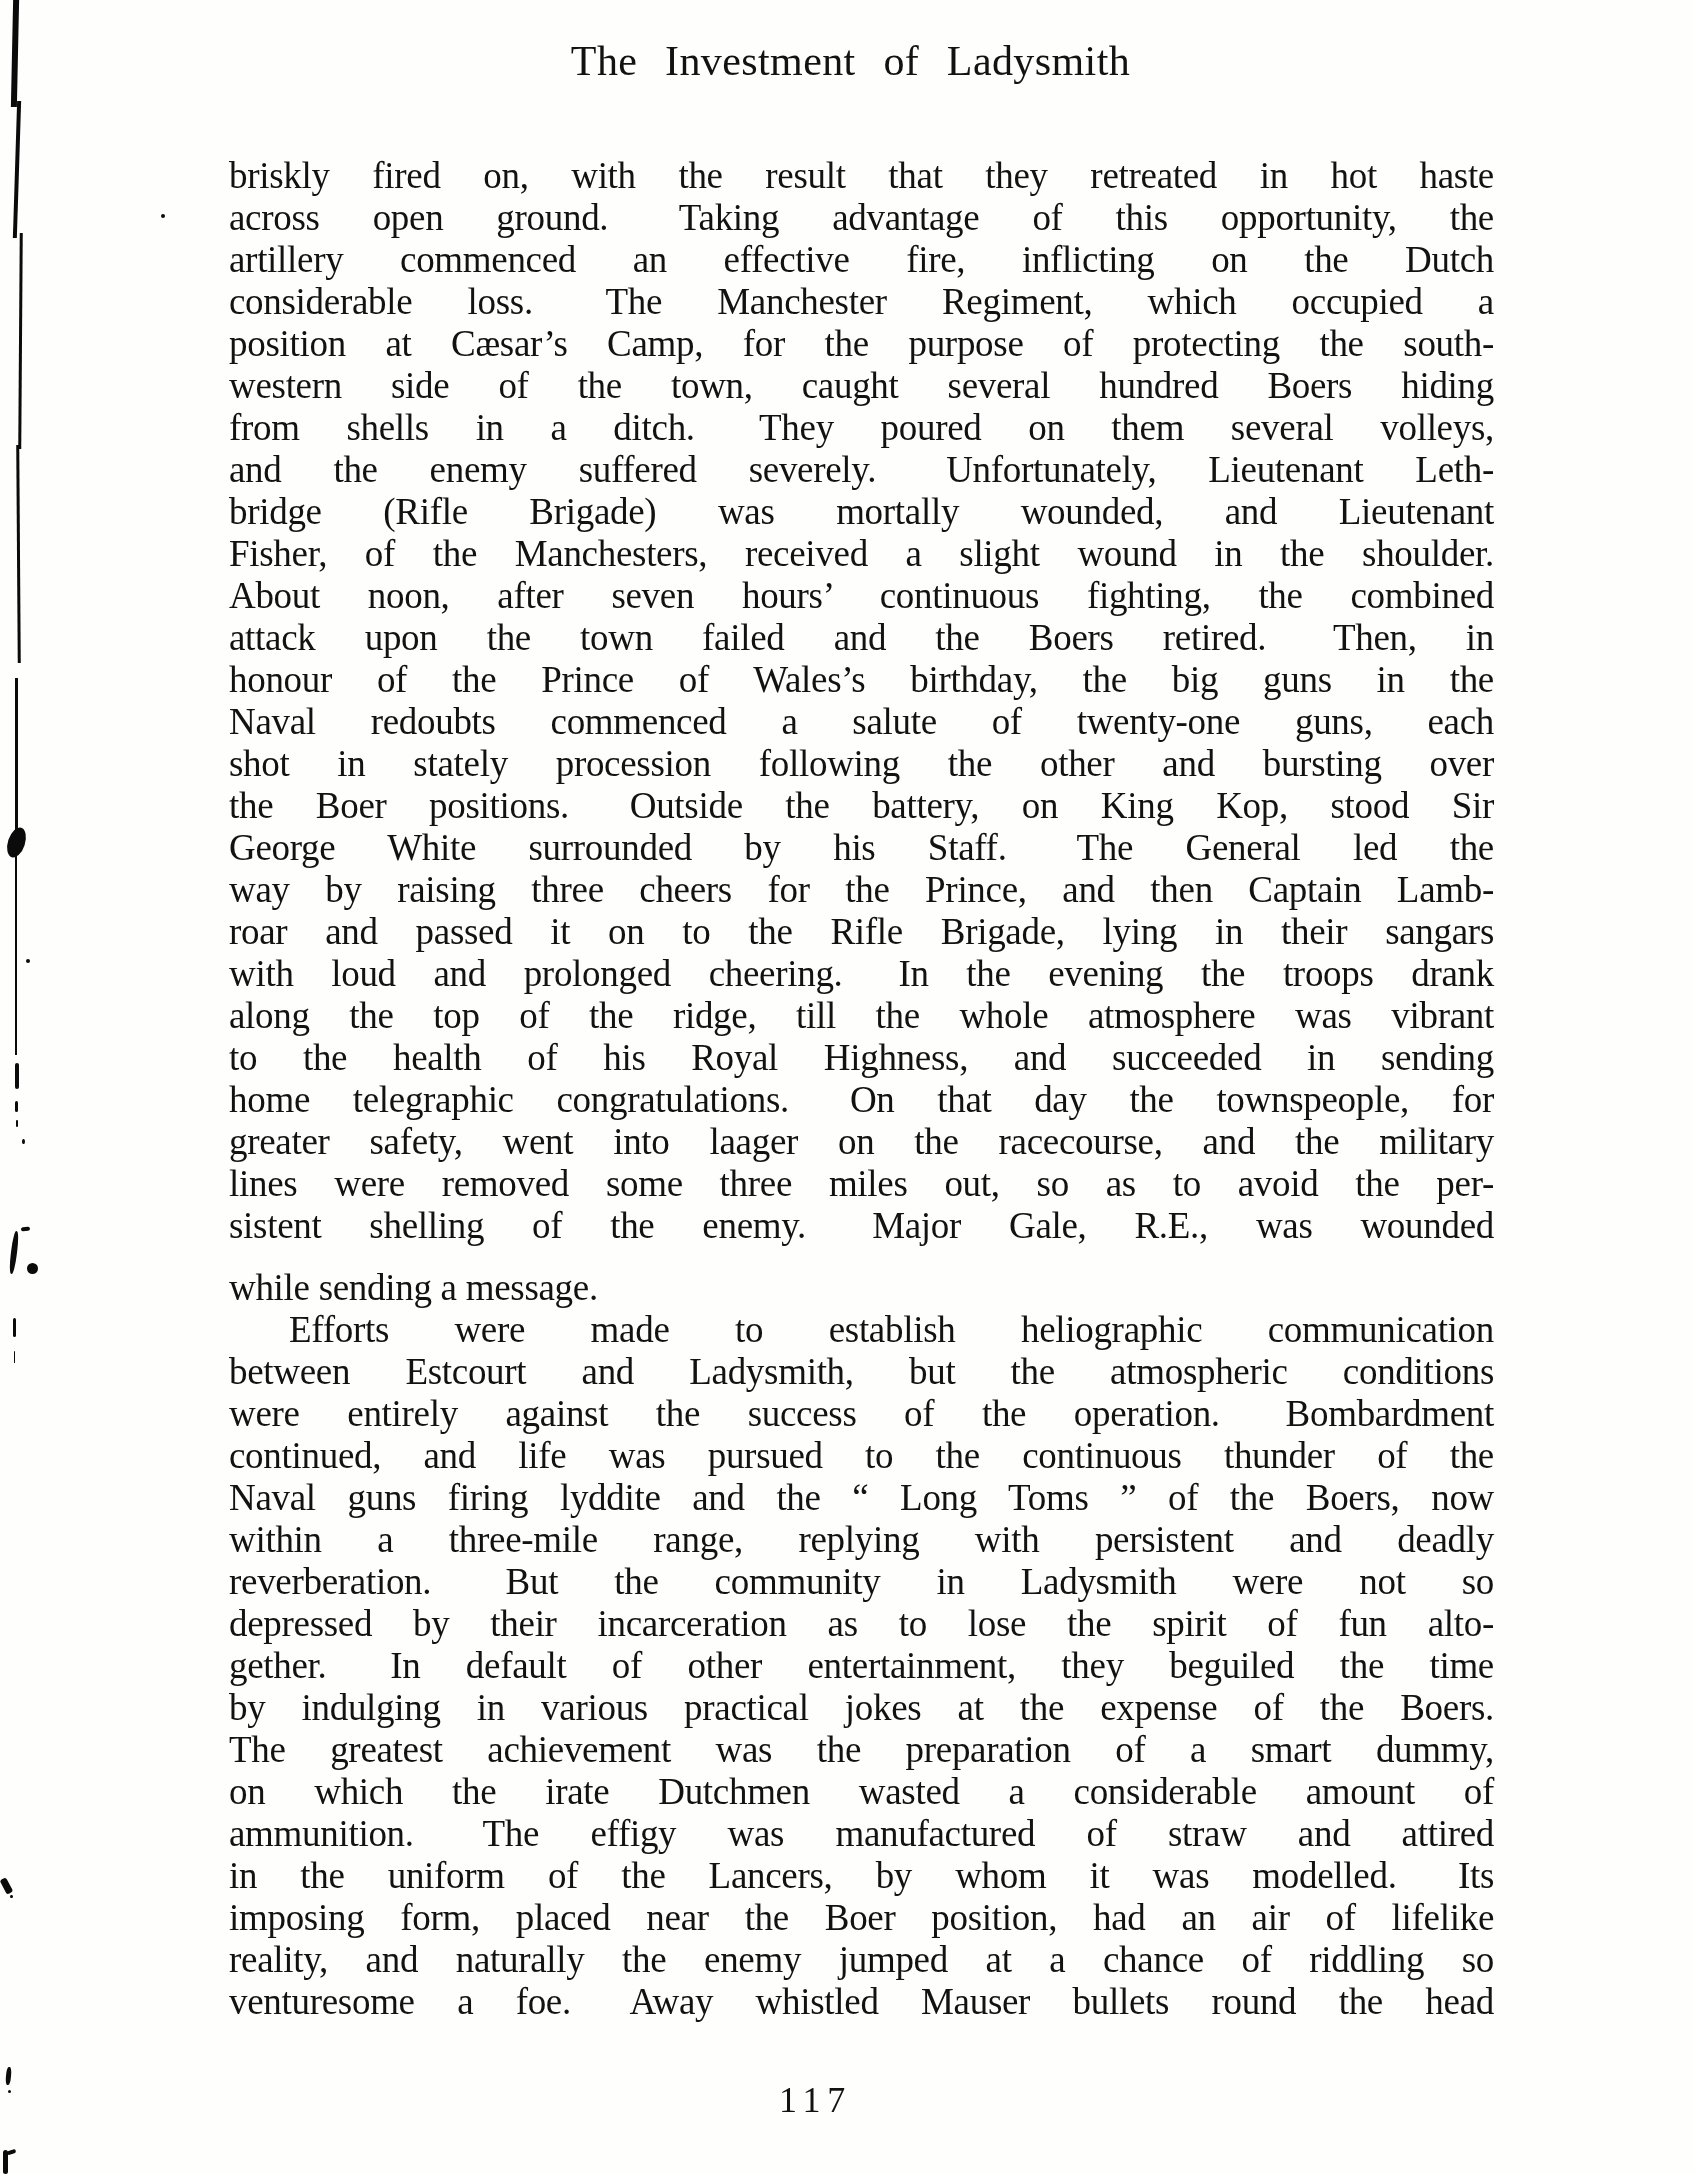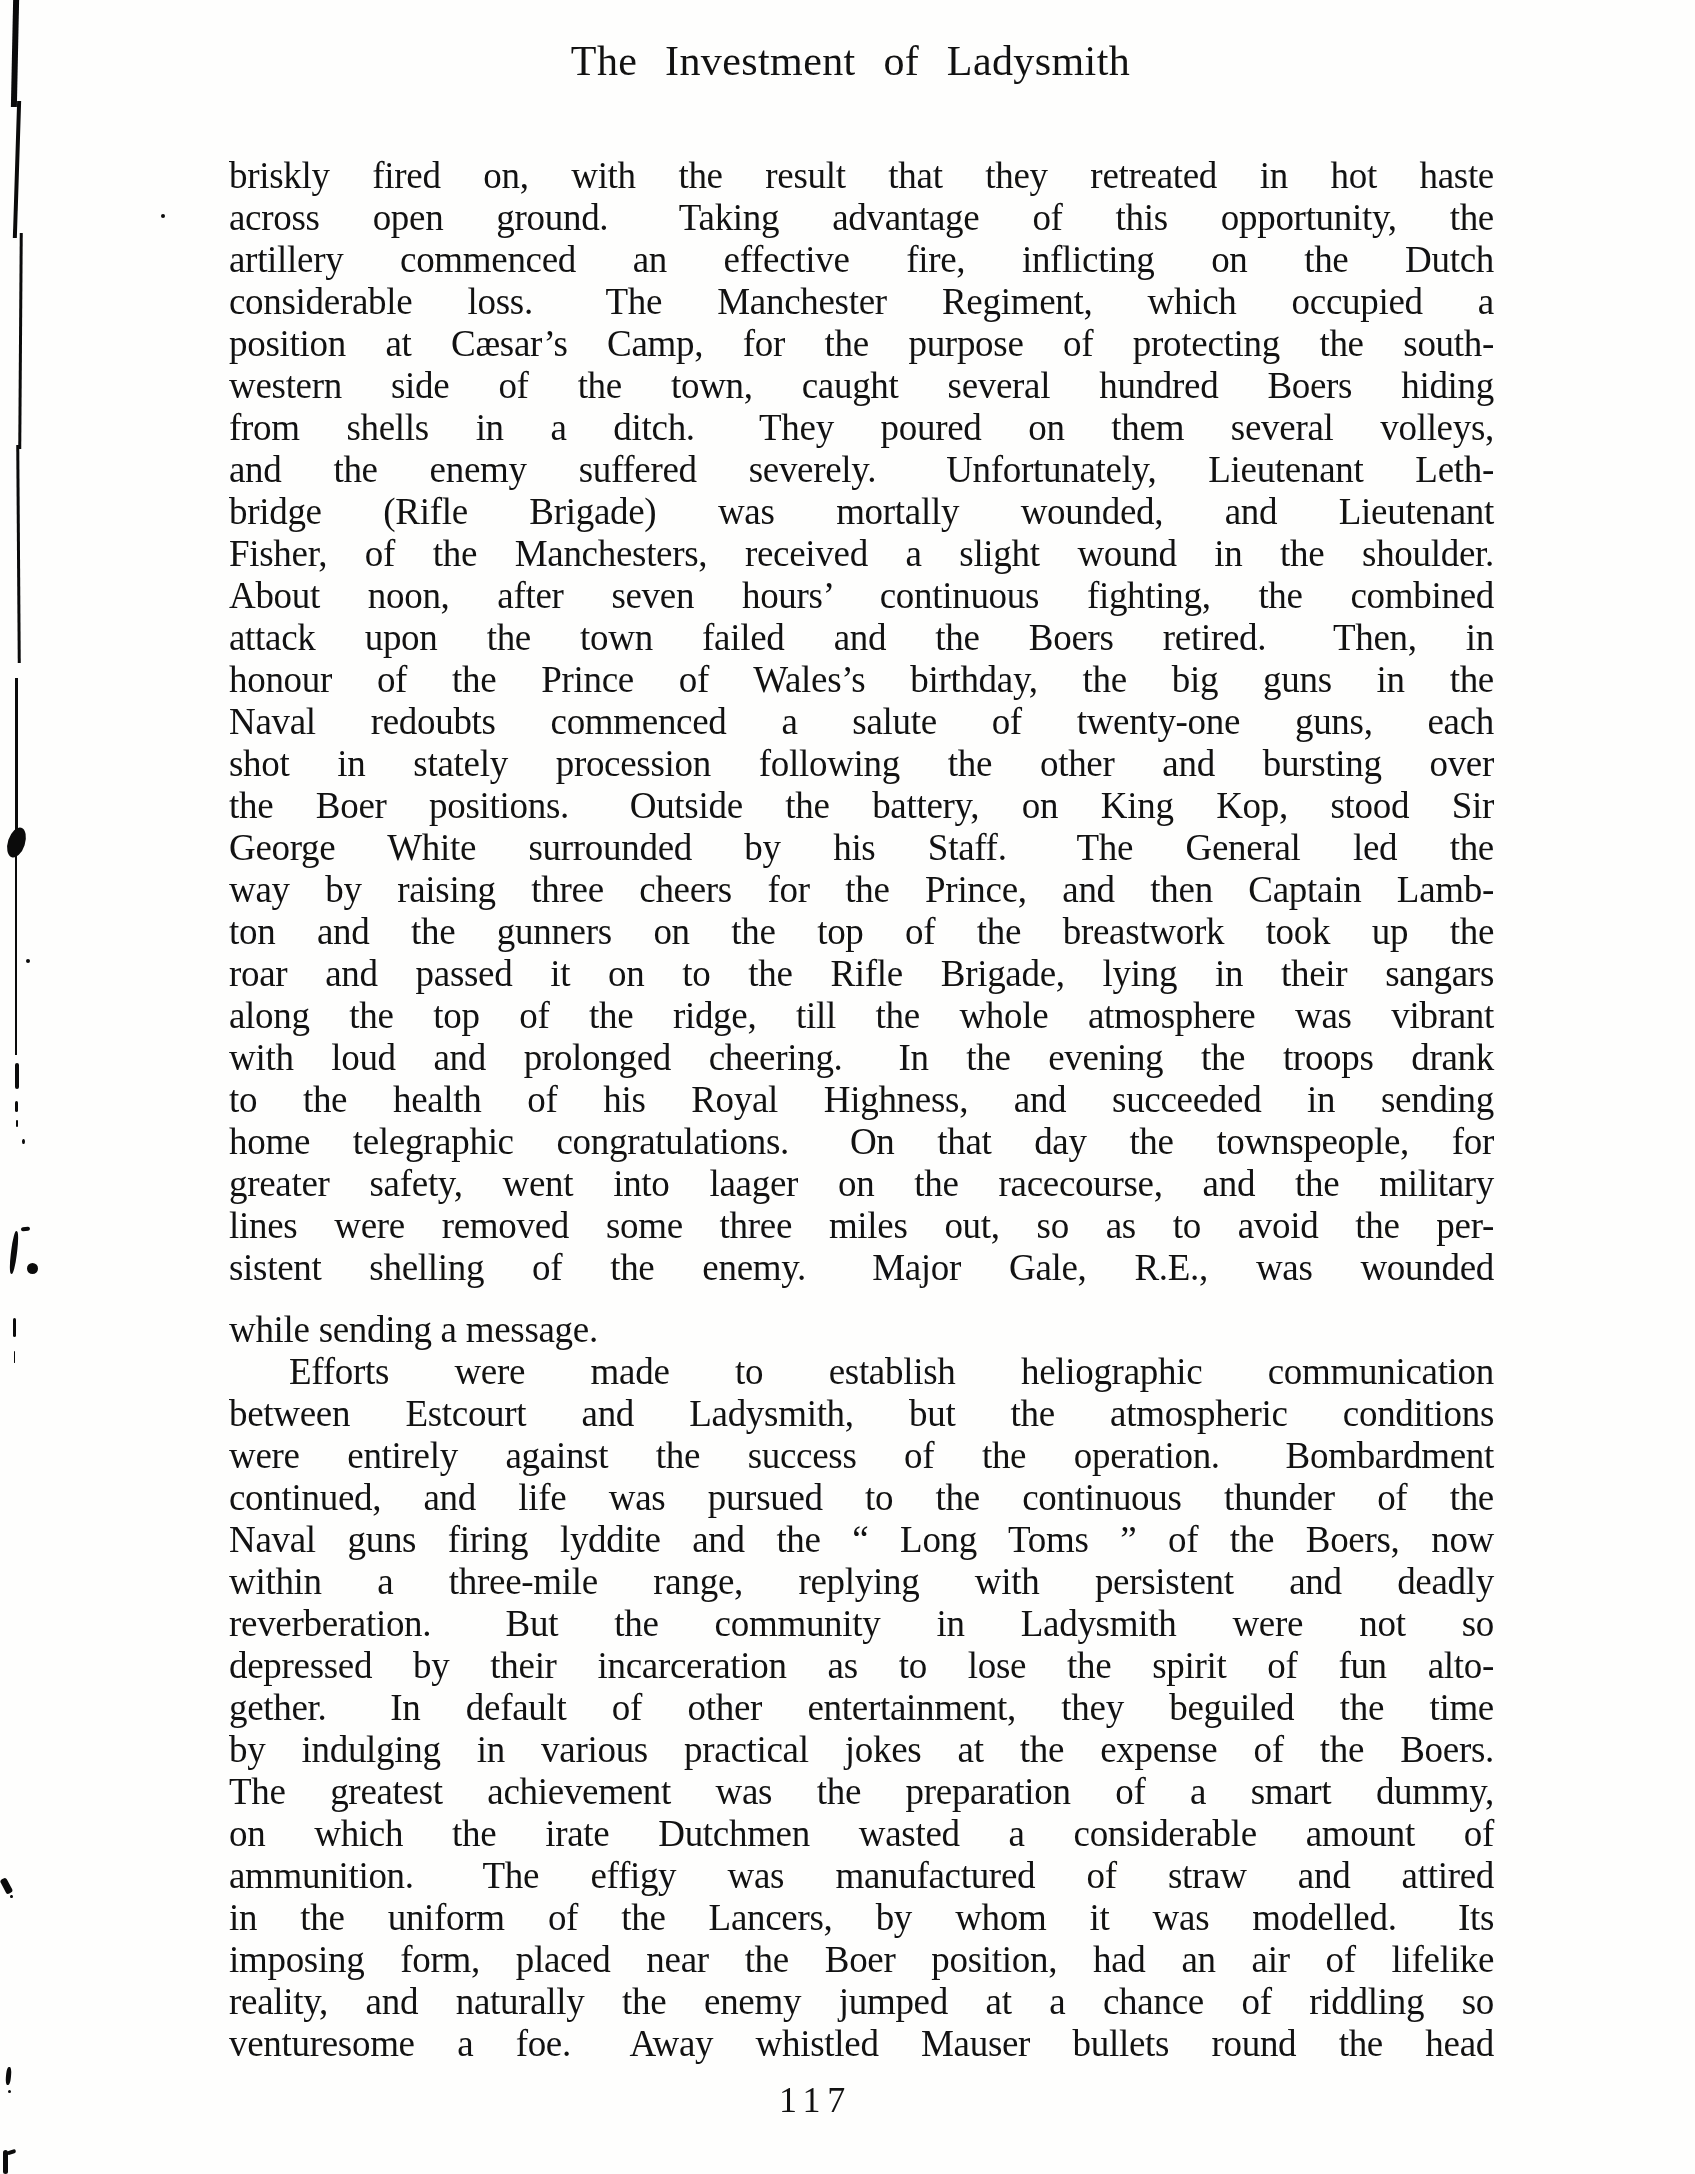--- a/index.html
+++ b/index.html
@@ -112,24 +112,23 @@
       <div class="line">bridge (Rifle Brigade) was mortally wounded, and Lieutenant</div>
       <div class="line">Fisher, of the Manchesters, received a slight wound in the shoulder.</div>
       <div class="line">About noon, after seven hours’ continuous fighting, the combined</div>
       <div class="line">attack upon the town failed and the Boers retired.  Then, in</div>
       <div class="line">honour of the Prince of Wales’s birthday, the big guns in the</div>
       <div class="line">Naval redoubts commenced a salute of twenty-one guns, each</div>
       <div class="line">shot in stately procession following the other and bursting over</div>
       <div class="line">the Boer positions.  Outside the battery, on King Kop, stood Sir</div>
       <div class="line">George White surrounded by his Staff.  The General led the</div>
       <div class="line">way by raising three cheers for the Prince, and then Captain Lamb-</div>
-      <div class="line">ton and the gunners on the top of the breastwork took up the</div>
       <div class="line">roar and passed it on to the Rifle Brigade, lying in their sangars</div>
+      <div class="line">with loud and prolonged cheering.  In the evening the troops drank</div>
       <div class="line">along the top of the ridge, till the whole atmosphere was vibrant</div>
-      <div class="line">with loud and prolonged cheering.  In the evening the troops drank</div>
       <div class="line">to the health of his Royal Highness, and succeeded in sending</div>
       <div class="line">home telegraphic congratulations.  On that day the townspeople, for</div>
       <div class="line">greater safety, went into laager on the racecourse, and the military</div>
       <div class="line">lines were removed some three miles out, so as to avoid the per-</div>
       <div class="line">sistent shelling of the enemy.  Major Gale, R.E., was wounded</div>
       <div class="line no-just">while sending a message.</div>
       <div class="line indent">Efforts were made to establish heliographic communication</div>
       <div class="line">between Estcourt and Ladysmith, but the atmospheric conditions</div>
       <div class="line">were entirely against the success of the operation.  Bombardment</div>
       <div class="line">continued, and life was pursued to the continuous thunder of the</div>

